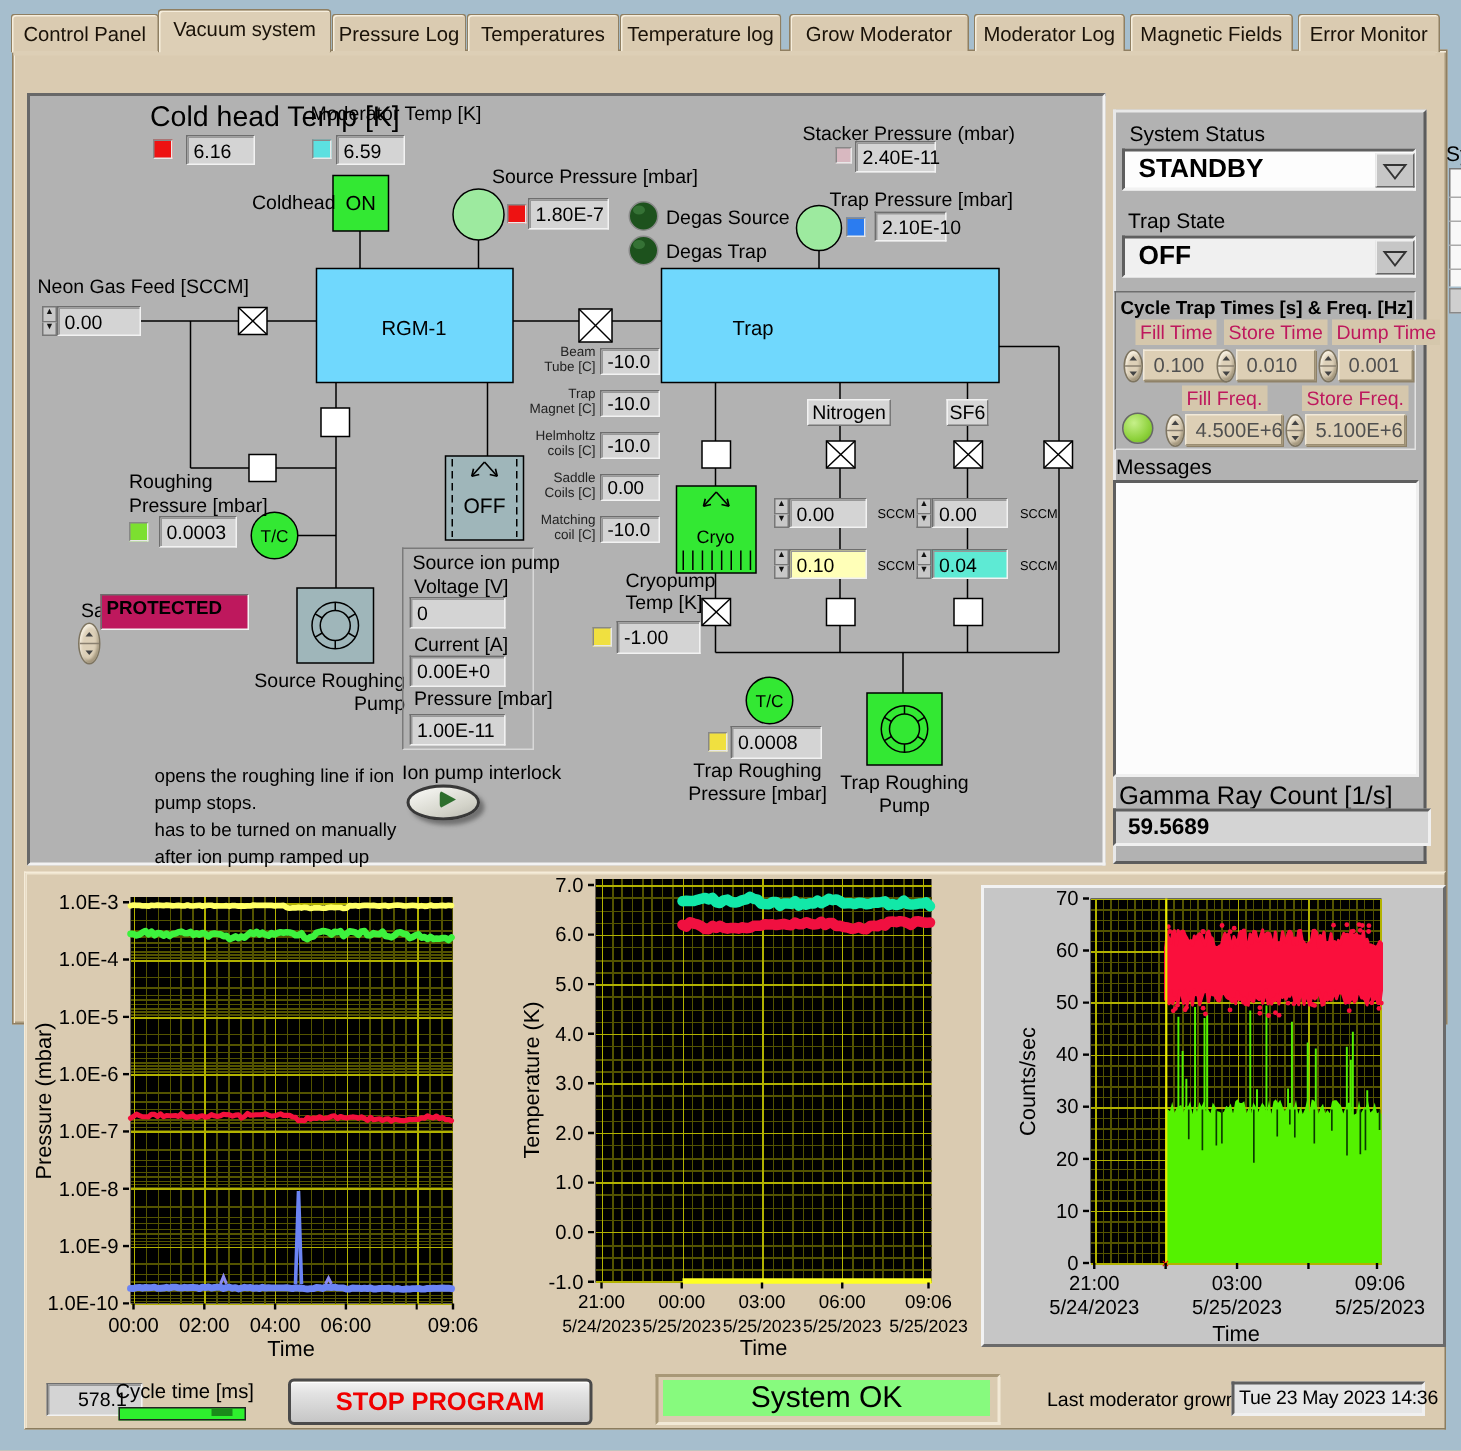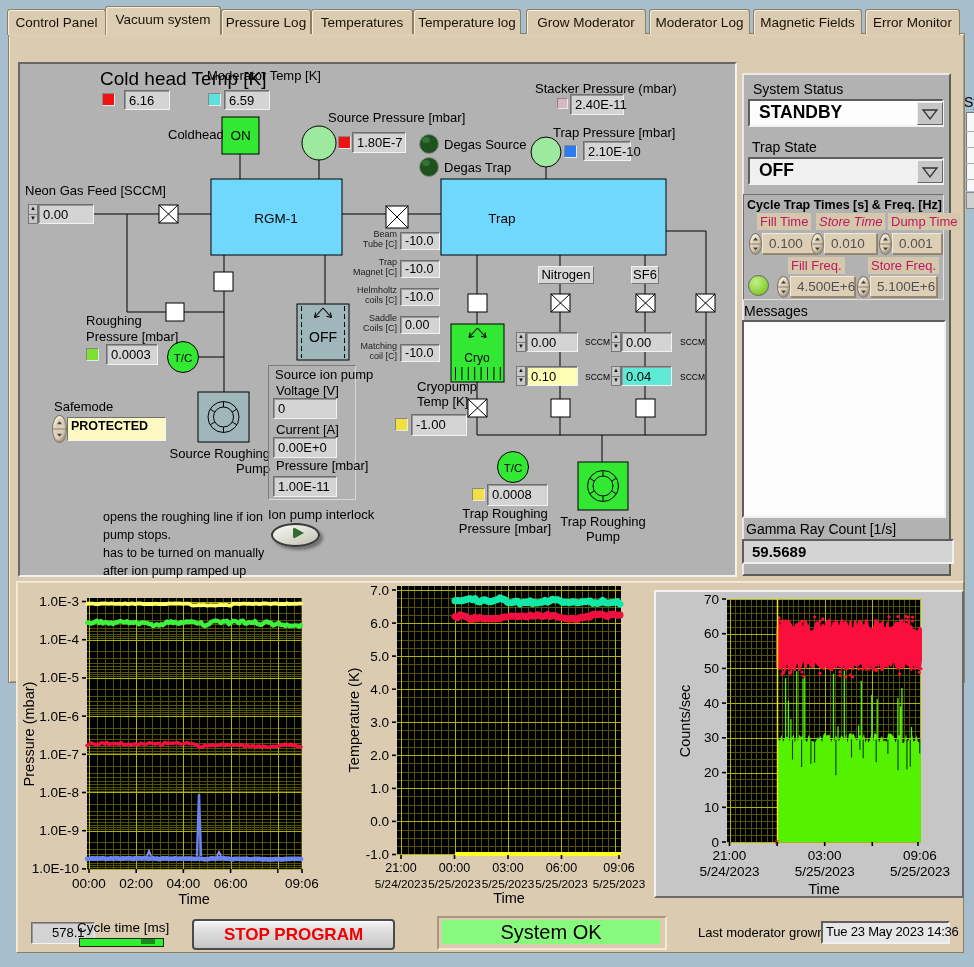--- a/index.html
+++ b/index.html
@@ -209,21 +209,21 @@
 <div class="lbl" style="left:86px;top:313px;font-size:13px;">Roughing</div>
 <div class="lbl" style="left:86px;top:329px;font-size:13px;">Pressure [mbar]</div>
 <div class="led" style="left:86px;top:348px;background:#7ce030;"></div>
 <div class="vbox" style="left:106px;top:344px;width:46px;height:17px;">0.0003</div>
 <div class="lbl" style="left:54px;top:399px;font-size:13px;">Safemode</div>
 <div class="spinoval" style="left:52px;top:415px;width:13px;height:26px;"><svg width="13" height="26">
       <line x1="0" y1="13" x2="13" y2="13" stroke="#8a8070"></line>
       <path d="M4.0,8.3 l2.5,-3 l2.5,3 z" fill="#444"></path>
       <path d="M4.0,17.7 l2.5,3 l2.5,-3 z" fill="#444"></path>
     </svg></div>
-<div class="abs" style="left:67px;top:417px;width:94px;height:21px;background:#fef9c3;border:1px solid;border-color:#6e6e6e #f2f2f2 #f2f2f2 #6e6e6e;font-weight:bold;font-size:12.5px;padding:1px 0 0 3px;">PROTECTED</div>
+<div class="abs" style="left:67px;top:396px;width:94px;height:21px;background:#be185d;border:1px solid;border-color:#6e6e6e #f2f2f2 #f2f2f2 #6e6e6e;font-weight:bold;font-size:12.5px;padding:1px 0 0 3px;">PROTECTED</div>
 <div class="lbl" style="left:160px;top:446px;width:110px;text-align:right;">Source Roughing<br>Pump</div>
 <div class="frame" style="left:268px;top:365px;width:86px;height:133px;"></div>
 <div class="lbl" style="left:275px;top:367px;font-size:13px;">Source ion pump</div>
 <div class="lbl" style="left:276px;top:383px;font-size:13px;">Voltage [V]</div>
 <div class="vbox" style="left:273px;top:398px;width:58px;height:17px;">0</div>
 <div class="lbl" style="left:276px;top:422px;font-size:13px;">Current [A]</div>
 <div class="vbox" style="left:273px;top:437px;width:58px;height:17px;">0.00E+0</div>
 <div class="lbl" style="left:276px;top:458px;font-size:13px;">Pressure [mbar]</div>
 <div class="vbox" style="left:273px;top:476px;width:58px;height:17px;">1.00E-11</div>
 <div class="lbl" style="left:268px;top:507px;font-size:13px;">Ion pump interlock</div>
@@ -244,21 +244,21 @@
     </svg></div>
 <div class="lbl" style="left:752px;top:139px;font-size:14px;">Trap State</div>
 <div class="dd" style="left:748px;top:157px;width:192px;height:24px;background:#f0f0f0;"></div>
 <div class="lbl" style="left:759px;top:160px;font-size:17.5px;font-weight:bold;">OFF</div>
 <div class="ddarrow" style="left:917px;top:160px;height:21px;"><svg width="24" height="21">
       <path d="M5,7 L19,7 L12,16 Z" fill="none" stroke="#333" stroke-width="1.3"></path>
     </svg></div>
 <div class="frame" style="left:743px;top:194px;width:199px;height:104px;border-color:#6e6e6e #e2e2e2 #e2e2e2 #6e6e6e;"></div>
 <div class="lbl" style="left:747px;top:198px;font-size:12.5px;font-weight:bold;">Cycle Trap Times [s] &amp; Freq. [Hz]</div>
 <div class="tanlbl" style="left:757px;top:213px;">Fill Time</div>
-<div class="tanlbl" style="left:816px;top:213px;font-style:italic;">Store Time</div>
+<div class="tanlbl" style="left:816px;top:213px;">Store Time</div>
 <div class="tanlbl" style="left:888px;top:213px;">Dump Time</div>
 <div class="spinoval" style="left:749px;top:233px;width:11px;height:20px;"><svg width="11" height="20">
       <line x1="0" y1="10" x2="11" y2="10" stroke="#8a8070"></line>
       <path d="M3.0,6.4 l2.5,-3 l2.5,3 z" fill="#444"></path>
       <path d="M3.0,13.6 l2.5,3 l2.5,-3 z" fill="#444"></path>
     </svg></div>
 <div class="tanbox" style="left:762px;top:233px;width:47px;height:17px;">0.100</div>
 <div class="spinoval" style="left:811px;top:233px;width:11px;height:20px;"><svg width="11" height="20">
       <line x1="0" y1="10" x2="11" y2="10" stroke="#8a8070"></line>
       <path d="M3.0,6.4 l2.5,-3 l2.5,3 z" fill="#444"></path>
@@ -281,21 +281,21 @@
     </svg></div>
 <div class="tanbox" style="left:790px;top:276px;width:57px;height:17px;">4.500E+6</div>
 <div class="spinoval" style="left:857px;top:276px;width:11px;height:20px;"><svg width="11" height="20">
       <line x1="0" y1="10" x2="11" y2="10" stroke="#8a8070"></line>
       <path d="M3.0,6.4 l2.5,-3 l2.5,3 z" fill="#444"></path>
       <path d="M3.0,13.6 l2.5,3 l2.5,-3 z" fill="#444"></path>
     </svg></div>
 <div class="tanbox" style="left:870px;top:276px;width:59px;height:17px;">5.100E+6</div>
 <div class="lbl" style="left:744px;top:303px;font-size:14px;">Messages</div>
 <div class="abs" style="left:742px;top:320px;width:200px;height:194px;background:#fcfcfc;border:2px solid;border-color:#5f5f5f #f0f0f0 #f0f0f0 #5f5f5f;"></div>
-<div class="lbl" style="left:746px;top:521px;font-size:14px;">Gamma Ray Count [1/s]</div>
+<div class="lbl" style="left:746px;top:521px;font-size:17px;">Gamma Ray Count [1/s]</div>
 <div class="abs" style="left:742px;top:539px;width:200px;height:19px;background:#d4d4d4;border:2px solid;border-color:#5f5f5f #f0f0f0 #f0f0f0 #5f5f5f;font-size:15px;font-weight:bold;padding:2px 0 0 8px;">59.5689</div>
 
 <div class="abs tan" style="left:16px;top:581px;width:946px;height:370px;border:1px solid;border-color:#f5ecd9 #8c7d5f #8c7d5f #f5ecd9;box-shadow:inset 1px 1px 0 #efe5d0;"></div>
 <div class="abs" style="left:654px;top:590px;width:306px;height:304px;background:#c6c6c6;border:2px solid;border-color:#f2f2f2 #6a6a6a #6a6a6a #f2f2f2;"></div>
 <svg style="position:absolute;left:20px;top:590px" width="300" height="325" font-family="Liberation Sans, sans-serif" fill="#000">
     <rect x="67" y="8" width="215" height="271" fill="#000000"></rect>
     <g shape-rendering="crispEdges">
       <line x1="69.5" y1="8.0" x2="69.5" y2="279.0" stroke="#535300" stroke-width="1"></line>
       <line x1="77.5" y1="8.0" x2="77.5" y2="279.0" stroke="#535300" stroke-width="1"></line>
       <line x1="85.5" y1="8.0" x2="85.5" y2="279.0" stroke="#535300" stroke-width="1"></line>

